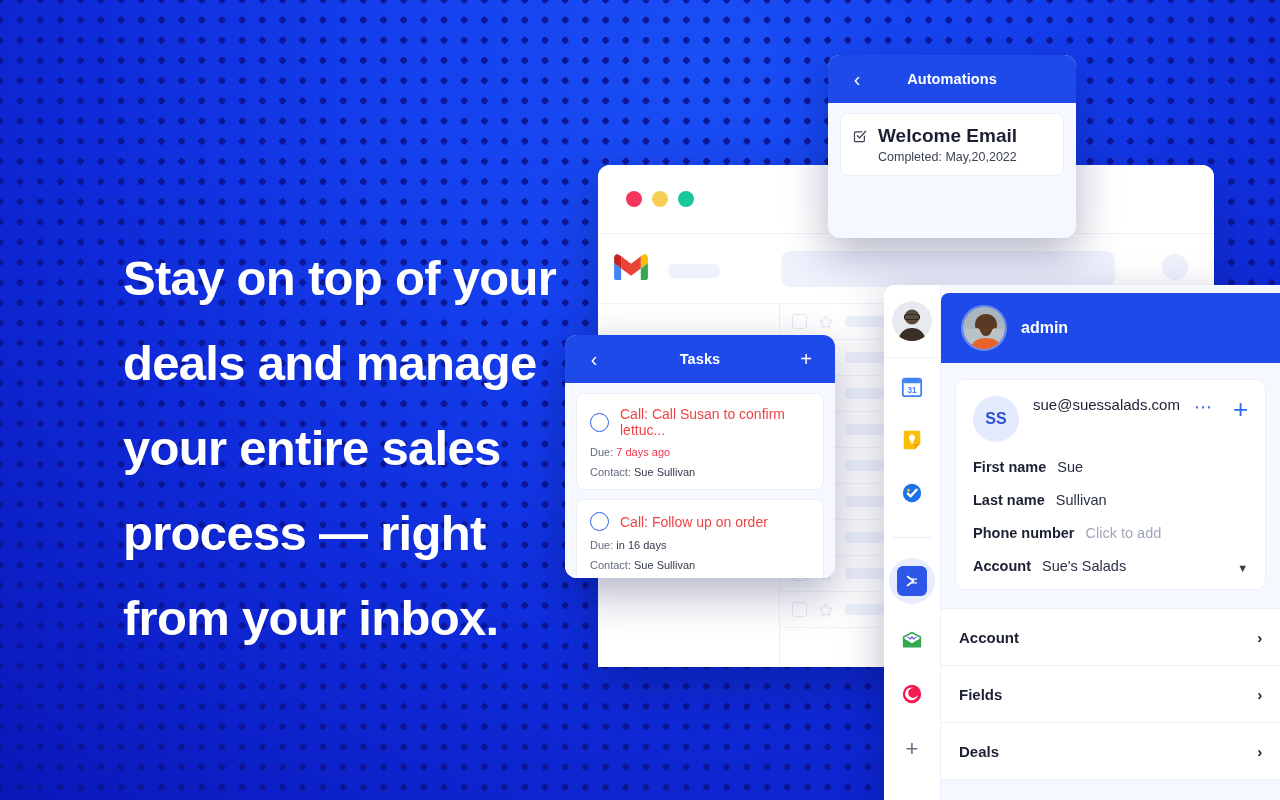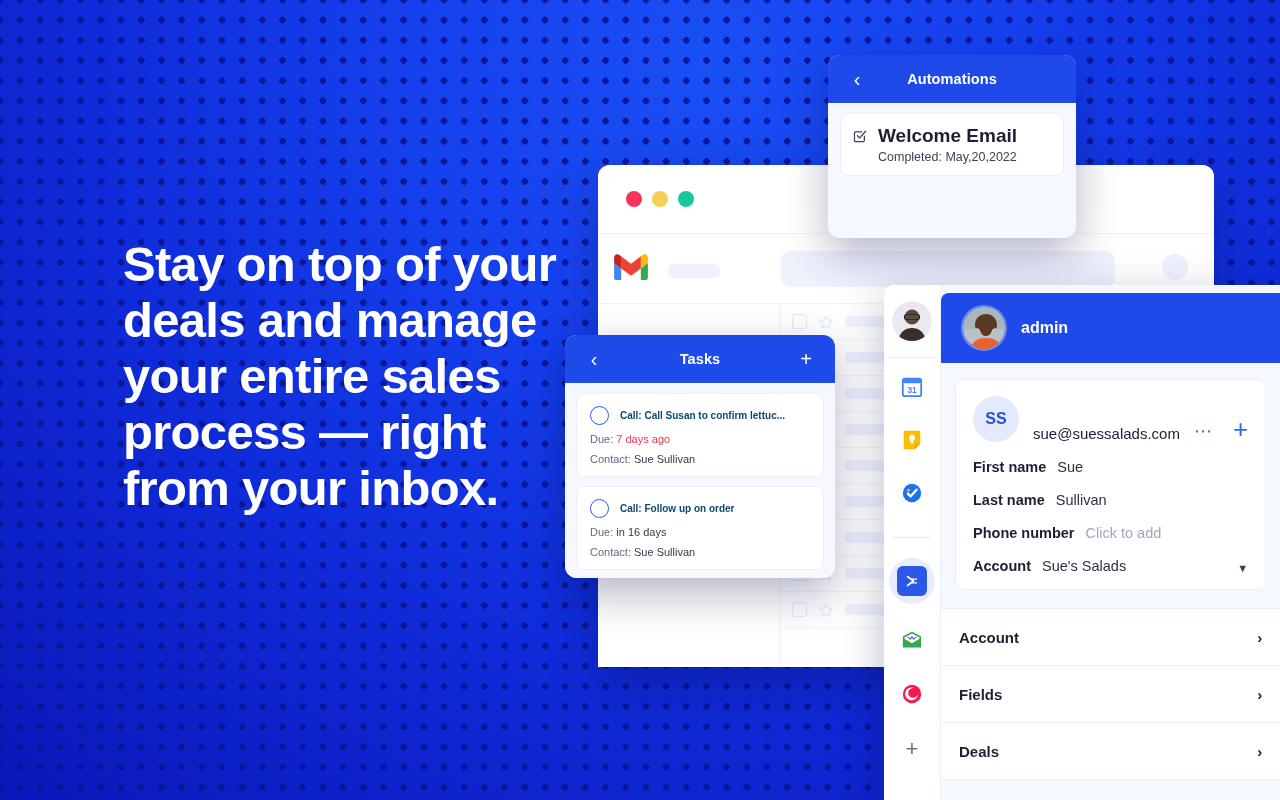--- a/index.html
+++ b/index.html
@@ -18,21 +18,21 @@
     background-size: 20.2px 20.2px;
     background-position: 10px 10px;
     opacity:.92;
     pointer-events:none;
   }
 
   
   #headline {
     position:absolute; left:123px; top:236px; width:470px;
     color:#fff;
-    font-size:49px; line-height:56px; font-weight:700;
+    font-size:49px; line-height:85px; font-weight:700;
     letter-spacing:-0.7px;
     text-shadow:0 1px 2px rgba(0,0,0,.06);
   }
 
   
   #browser {
     position:absolute; left:598px; top:165px; width:616px; height:502px;
     background:#fff; border-radius:12px 12px 0 0;
     box-shadow:0 18px 50px rgba(4,10,70,.30);
     overflow:hidden;
@@ -89,21 +89,21 @@
 
   
   #tasks { left:565px; top:335px; width:270px; height:243px; }
   #task-list { padding:10px 11px; background:#f6f8ff; }
   .task {
     background:#fff; border:1px solid #eceff8; border-radius:8px;
     padding:12px 13px 11px; margin-bottom:9px;
   }
   .task-top { display:flex; align-items:center; gap:11px; }
   .task-radio { width:19px; height:19px; border:1.8px solid #2d5bf0; border-radius:50%; flex:none; }
-  .task-name { font-size:10px; color:#0c4a6e;font-weight:bold; }
+  .task-name { font-size:14px; color:#ef4444; }
   .task-meta { font-size:11px; color:#626a80; margin-top:8px; }
   .task-meta .red { color:#f0364f; }
   .task-meta .dark { color:#333a4d; }
 
   
   #rightpanel {
     position:absolute; left:884px; top:285px; width:396px; height:515px;
     background:#fff; border-radius:10px 0 0 0;
     box-shadow:0 14px 44px rgba(4,10,70,.28);
     display:flex; overflow:hidden;
@@ -126,21 +126,21 @@
     padding:0 20px; border-radius:8px 0 0 0; margin:8px 0 0 0;
   }
   #admin-av { width:46px; height:46px; border-radius:50%; overflow:hidden; flex:none;
               border:2px solid rgba(255,255,255,.35); }
   #admin-name { color:#fff; font-size:16px; font-weight:700; }
 
   #contactcard {
     margin:16px 14px 0; background:#fff; border:1px solid #eceff8; border-radius:9px;
     padding:16px 17px 15px;
   }
-  #cc-top { display:flex; align-items:flex-end; gap:14px; }
+  #cc-top { display:flex; align-items:flex-start; gap:14px; }
   #cc-badge { width:46px; height:46px; border-radius:50%; background:#e3eafd;
               color:#2d4fd6; font-size:16px; font-weight:700;
               display:flex; align-items:center; justify-content:center; flex:none; }
   #cc-email { font-size:15px; color:#1c2033; flex:1; }
   #cc-dots { color:#3a6ef0; font-size:18px; letter-spacing:1px; cursor:pointer; }
   #cc-plus { color:#2d6bf2; font-size:26px; font-weight:300; line-height:1; margin-left:6px; cursor:pointer; }
   .field { display:flex; align-items:flex-end; gap:11px; margin-top:17px; }
   .field .k { font-size:14.5px; font-weight:700; color:#1c2033; }
   .field .v { font-size:14.5px; color:#2b3145; }
   .field .v.ph { color:#a0a7bb; }

